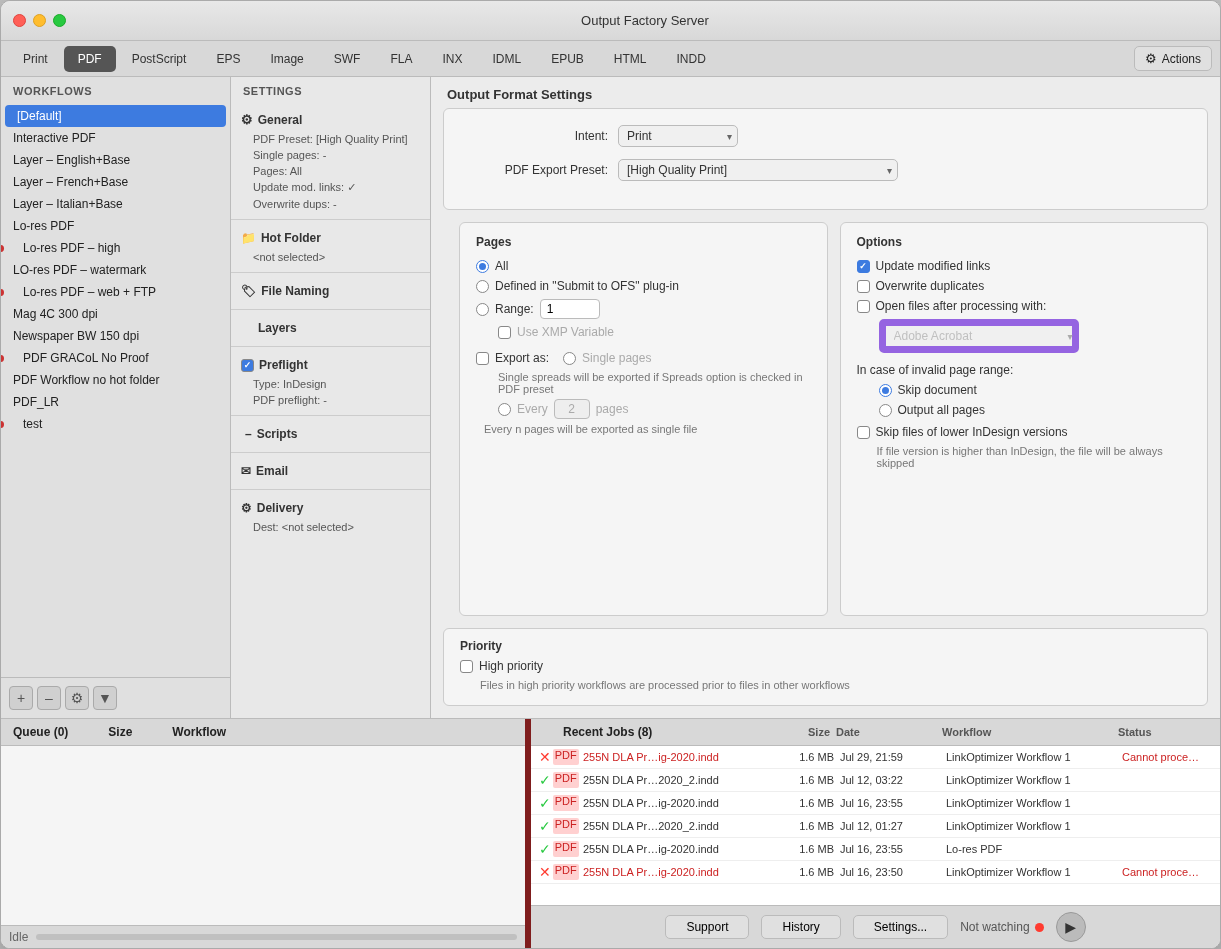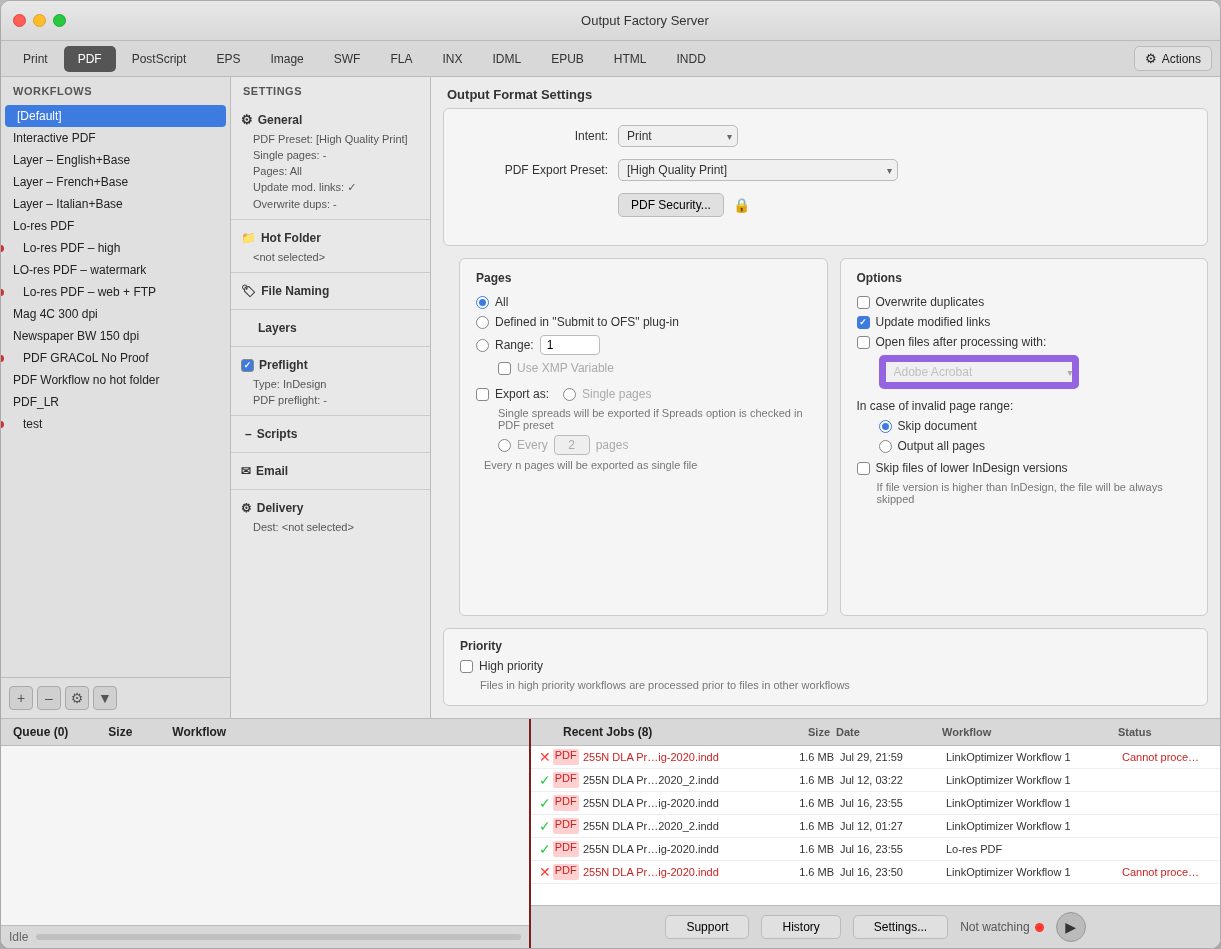--- a/index.html
+++ b/index.html
@@ -345,21 +345,21 @@
     }
     
     .bottom-area {
       height: 230px;
       display: flex;
       border-top: 1px solid #bbb;
       flex-shrink: 0;
     }
     .queue-panel {
       width: 530px;
-      border-right: 2px solid #7f1d1d;
+      border-right: 6px solid #7f1d1d;
       display: flex;
       flex-direction: column;
     }
     .queue-header {
       background: #d8d8d8;
       padding: 6px 12px;
       font-size: 12px;
       font-weight: 600;
       display: flex;
       gap: 40px;
@@ -665,24 +665,20 @@
         </div>
         <div class="form-row">
           <div class="form-label">PDF Export Preset:</div>
           <div class="form-select-wrapper">
             <select class="form-select form-select-wide">
               <option>[High Quality Print]</option>
             </select>
             <span class="select-arrow">▾</span>
           </div>
         </div>
-        <div class="form-row" style="margin-left:150px;gap:10px">
-          <button class="pdf-security-btn">PDF Security...</button>
-          <span class="lock-icon">🔒</span>
-        </div>
       </div>
 
       <div class="two-col">
 
         <div class="panel-box">
           <div class="panel-box-title">Pages</div>
 
           <div class="radio-row">
             <div class="radio-btn selected"></div>
             <span class="radio-label">All</span>
@@ -715,26 +711,26 @@
             <input type="text" class="every-input" value="2" style="">
             <span class="radio-label disabled-text">pages</span>
           </div>
           <div class="sub-text" style="margin-left:8px;margin-top:4px">Every n pages will be exported as single file</div>
         </div>
 
         <div class="panel-box">
           <div class="panel-box-title">Options</div>
 
           <div class="check-row">
+            <div class="check-box checked"></div>
+            <span class="check-label">Update modified links</span>
+          </div>
+          <div class="check-row">
             <div class="check-box"></div>
             <span class="check-label">Overwrite duplicates</span>
-          </div>
-          <div class="check-row">
-            <div class="check-box checked"></div>
-            <span class="check-label">Update modified links</span>
           </div>
           <div class="check-row">
             <div class="check-box"></div>
             <span class="check-label">Open files after processing with:</span>
           </div>
           <div style="margin-left:22px; margin-bottom:10px">
             <div class="form-select-wrapper">
               <select class="acrobat-select" disabled="">
                 <option>Adobe Acrobat</option>
               </select>

